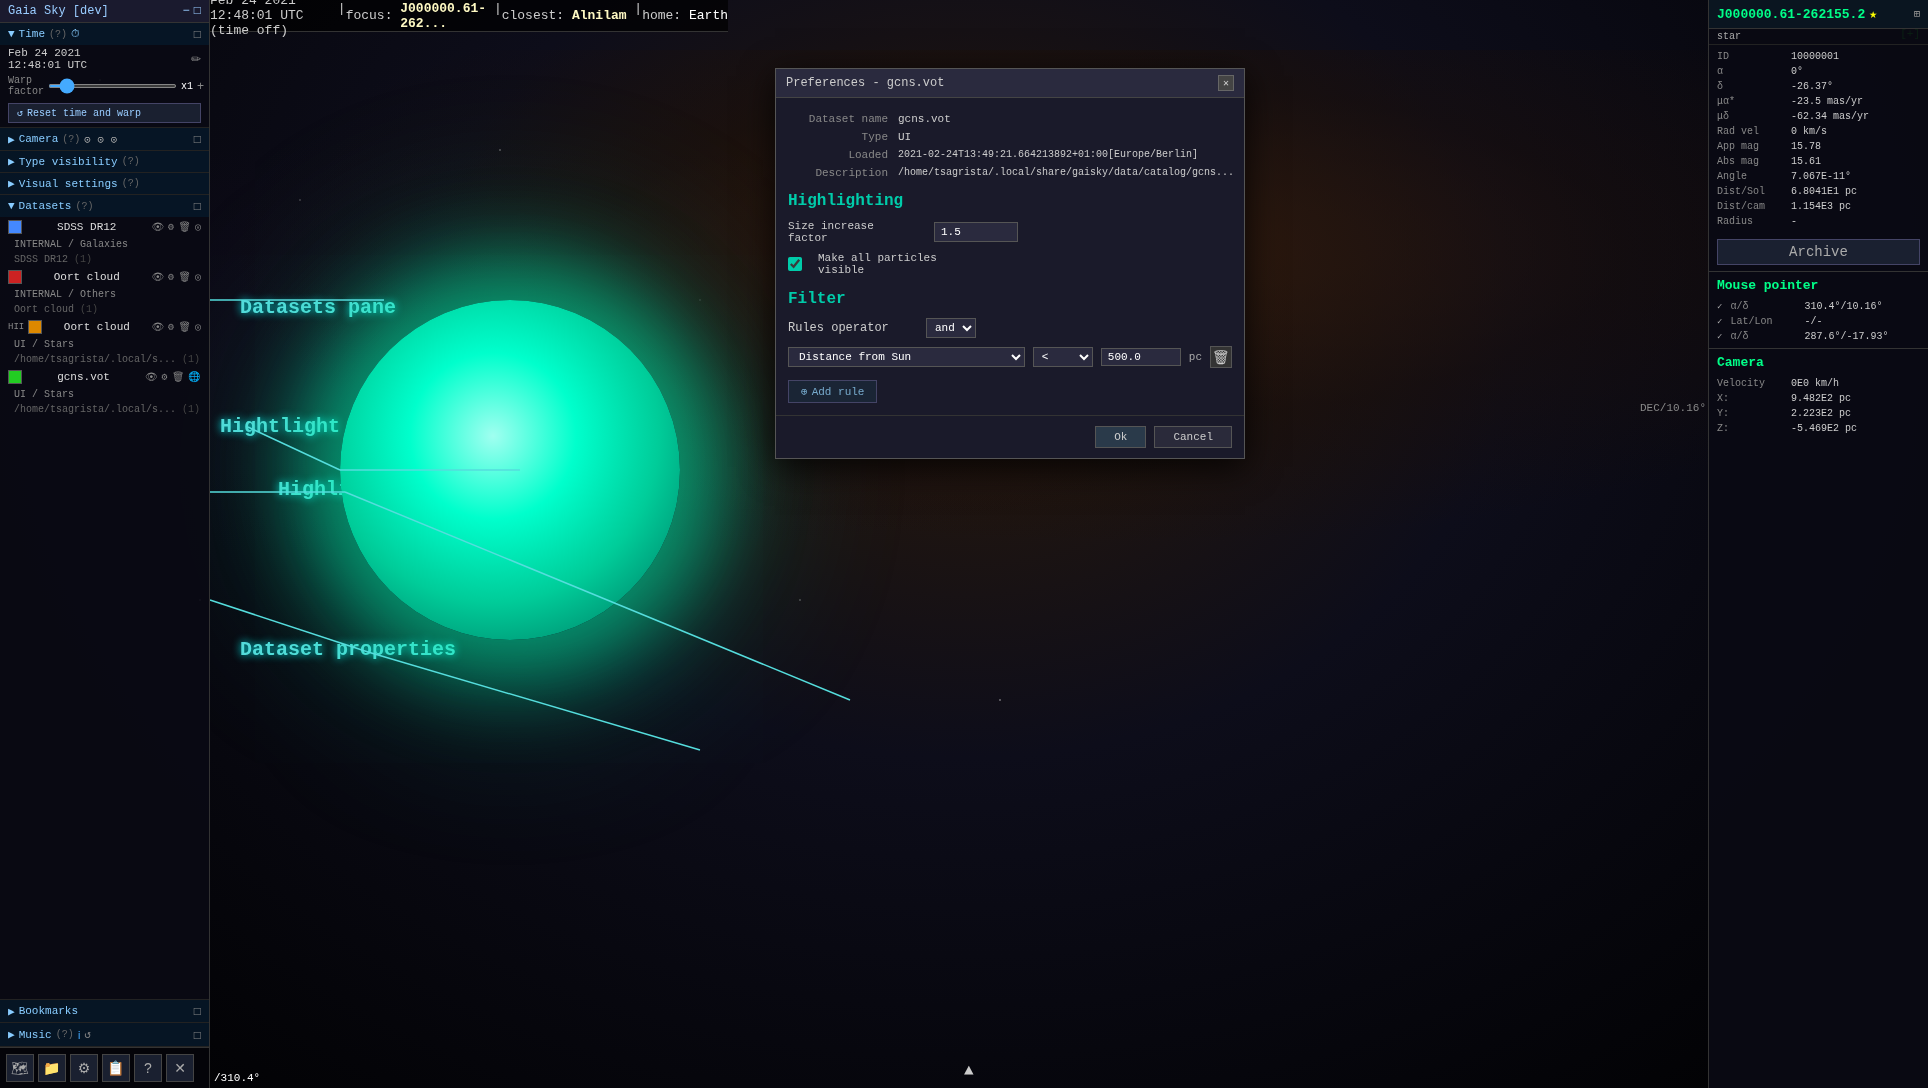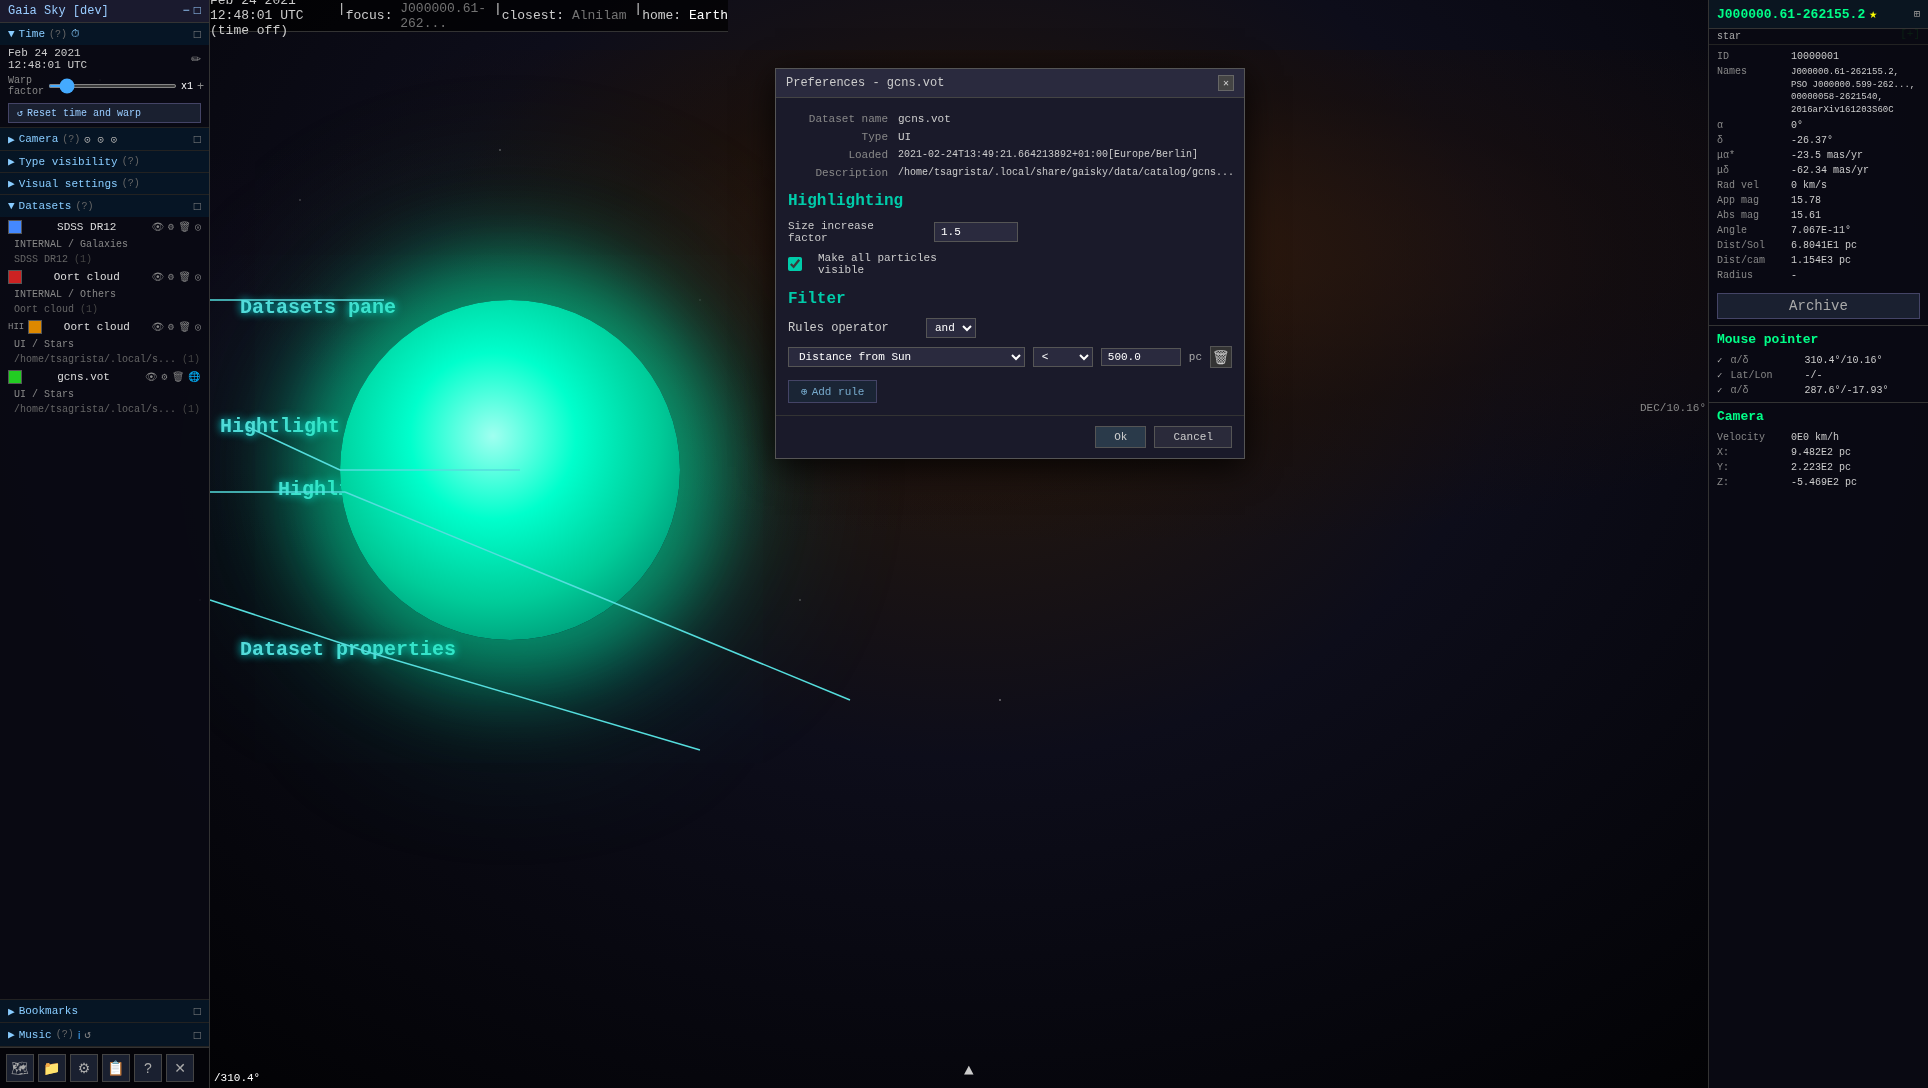--- a/index.html
+++ b/index.html
@@ -83,21 +83,22 @@
       display: flex;
       align-items: center;
       justify-content: center;
       z-index: 10;
       color: #ccc;
       font-size: 13px;
       border-bottom: 1px solid #333;
     }
 
     #top-bar .focus-info {
-      color: #737373;
+      color: #fef9c3;
+      font-weight: bold;
     }
     #top-bar .time-info {
       color: #ccc;
     }
     #top-bar .home-info {
       color: #fff;
     }
 
     
     #top-right-coords {
@@ -807,24 +808,20 @@
   </div>
 
   <div class="object-type">star</div>
 
   <div class="info-table">
     <div class="info-row">
       <span class="info-label">ID</span>
       <span class="info-value">10000001</span>
     </div>
     <div class="info-row">
-      <span class="info-label">Names</span>
-      <span class="info-value" style="font-size:9px;line-height:1.4;">J000000.61-262155.2,<br>PSO J000000.599-262...,<br>00000058-2621540,<br>2016arXiv161203S60C</span>
-    </div>
-    <div class="info-row">
       <span class="info-label">α</span>
       <span class="info-value">0°</span>
     </div>
     <div class="info-row">
       <span class="info-label">δ</span>
       <span class="info-value">-26.37°</span>
     </div>
     <div class="info-row">
       <span class="info-label">μα*</span>
       <span class="info-value">-23.5 mas/yr</span>

